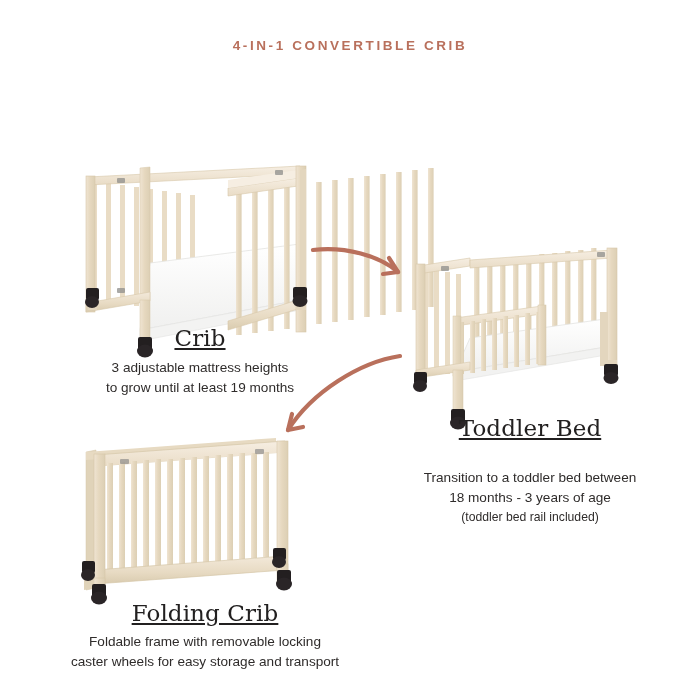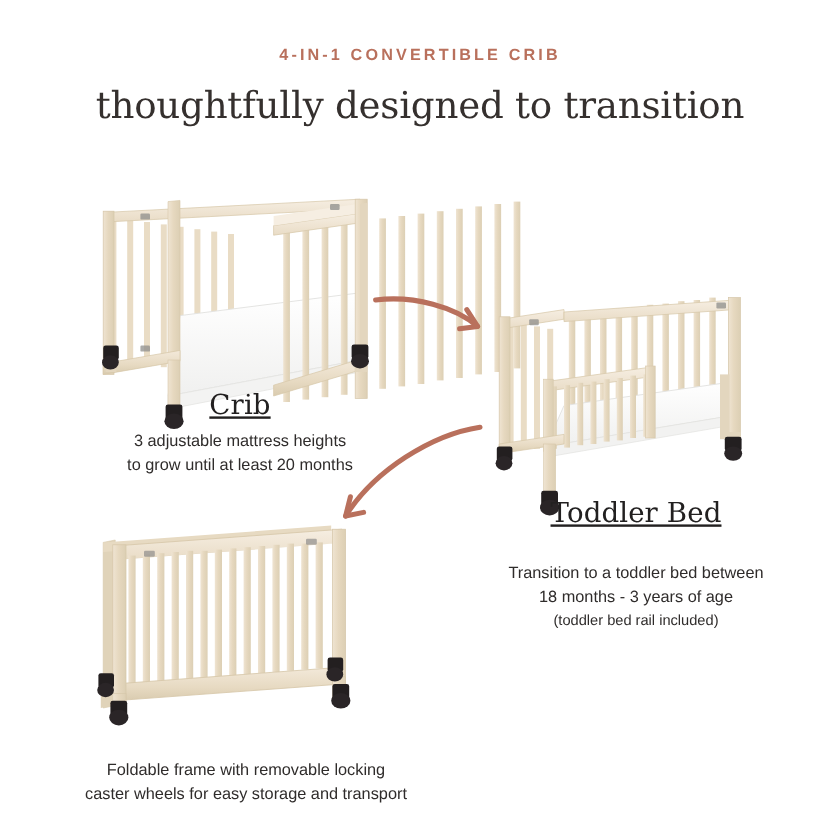--- a/index.html
+++ b/index.html
@@ -86,21 +86,20 @@
   .art { position: absolute; left: 0; top: 0; }
 </style>
 </head>
 <body>
 
 <div class="canvas">
 
   <div class="eyebrow">4-IN-1 CONVERTIBLE CRIB</div>
 
   <div class="headline">
-    <span>thoughtfully designed to transition</span>
   </div>
 
   <svg class="art" width="700" height="700" viewBox="0 0 700 700">
     <defs>
       <linearGradient id="woodV" x1="0" y1="0" x2="1" y2="0">
         <stop offset="0%" stop-color="#efe4d2"></stop>
         <stop offset="45%" stop-color="#e6d8bf"></stop>
         <stop offset="100%" stop-color="#dccfb4"></stop>
       </linearGradient>
       <linearGradient id="woodH" x1="0" y1="0" x2="0" y2="1">
@@ -304,28 +303,29 @@
       </g>
 
       <rect x="120" y="459" width="9" height="5" rx="1" fill="#8e8d8b" opacity="0.7"></rect>
       <rect x="255" y="449" width="9" height="5" rx="1" fill="#8e8d8b" opacity="0.7"></rect>
     </g>
   </svg>
 
   <div class="cap-title cap-crib-title">Crib</div>
   <div class="cap-body cap-crib-body">
     <span>3 adjustable mattress heights</span>
-    <span>to grow until at least 20 months</span>
+    <span>to grow until at least 19 months</span>
   </div>
 
   <div class="cap-title cap-tod-title">Toddler Bed</div>
   <div class="cap-body cap-tod-body">
     <span>Transition to a toddler bed between</span>
     <span>18 months - 3 years of age</span>
     <span class="small">(toddler bed rail included)</span>
   </div>
 
+  <div class="cap-title cap-fold-title">Folding Crib</div>
   <div class="cap-body cap-fold-body">
     <span>Foldable frame with removable locking</span>
     <span>caster wheels for easy storage and transport</span>
   </div>
 
 </div>
 
 </body></html>

